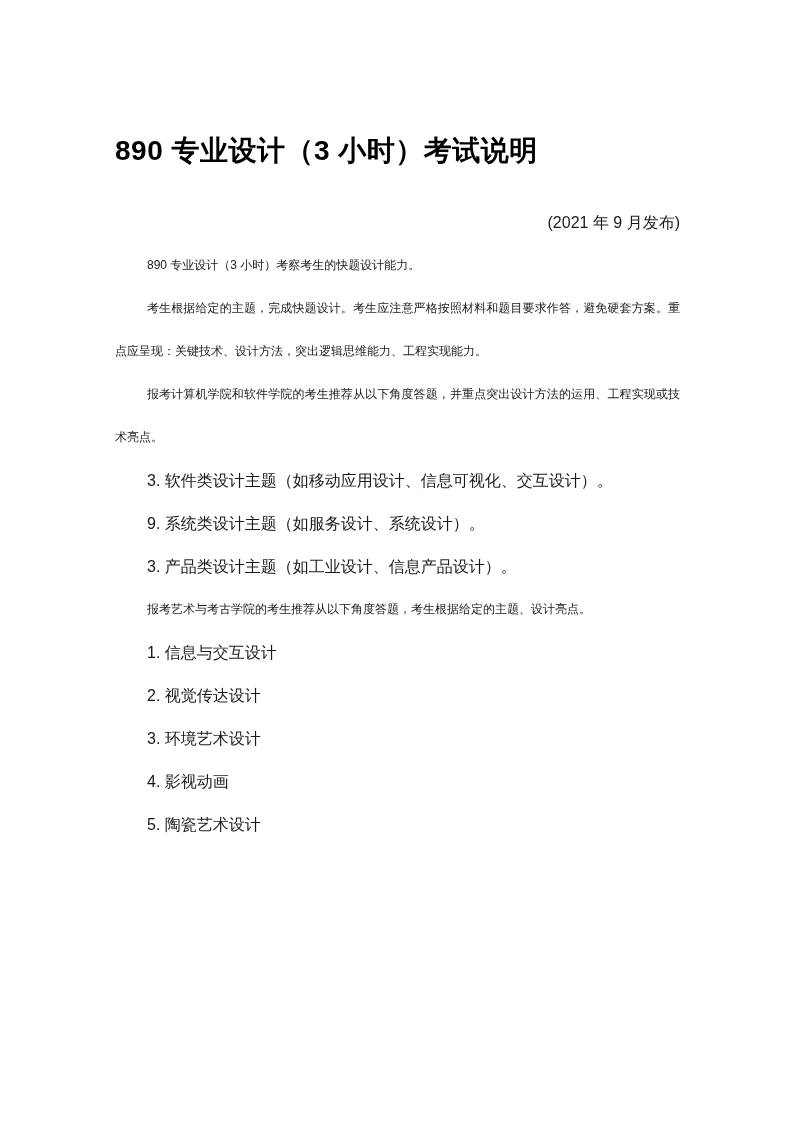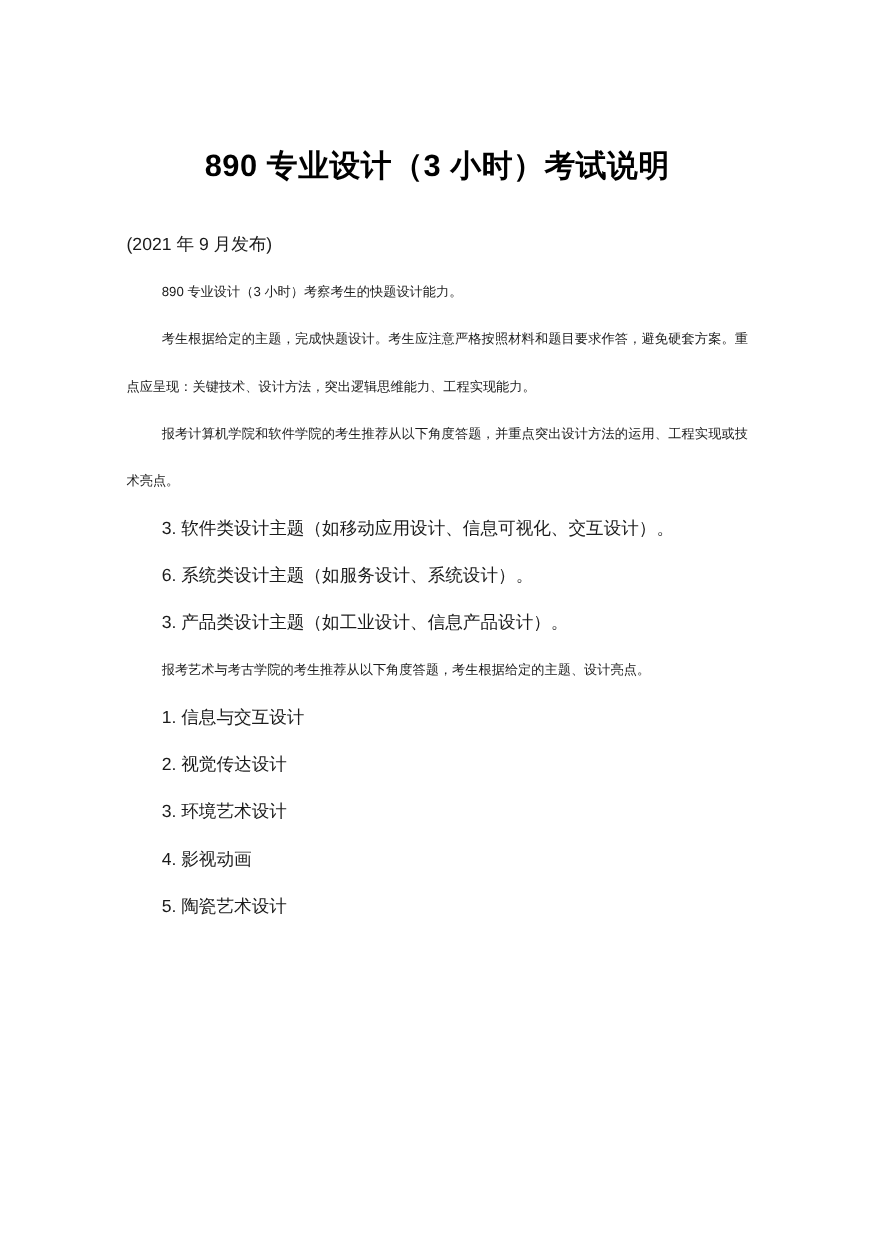--- a/index.html
+++ b/index.html
@@ -18,30 +18,29 @@
   }
   .content {
     padding: 0 114px 0 115px;
   }
   .doc-title {
     margin: 0;
     padding-top: 134px;
     font-size: 28px;
     line-height: 34px;
     font-weight: 700;
-    text-align: center;
     color: #000000;
     letter-spacing: 0.5px;
   }
   .doc-subtitle {
     margin: 44px 0 0 0;
     font-size: 16px;
     line-height: 22px;
     font-weight: 400;
-    text-align: left;
+    text-align: right;
     color: #1a1a1a;
   }
   .doc-body {
     margin-top: 10px;
   }
   .para {
     margin: 0;
     font-size: 12px;
     line-height: 43px;
     text-align: justify;
@@ -71,21 +70,21 @@
     <div class="doc-body">
 
       <p class="para">890 专业设计（3 小时）考察考生的快题设计能力。</p>
 
       <p class="para">考生根据给定的主题，完成快题设计。考生应注意严格按照材料和题目要求作答，避免硬套方案。重点应呈现：关键技术、设计方法，突出逻辑思维能力、工程实现能力。</p>
 
       <p class="para">报考计算机学院和软件学院的考生推荐从以下角度答题，并重点突出设计方法的运用、工程实现或技术亮点。</p>
 
       <p class="list-item">3. 软件类设计主题（如移动应用设计、信息可视化、交互设计）。</p>
 
-      <p class="list-item">6. 系统类设计主题（如服务设计、系统设计）。</p>
+      <p class="list-item">9. 系统类设计主题（如服务设计、系统设计）。</p>
 
       <p class="list-item">3. 产品类设计主题（如工业设计、信息产品设计）。</p>
 
       <p class="para">报考艺术与考古学院的考生推荐从以下角度答题，考生根据给定的主题、设计亮点。</p>
 
       <p class="list-item">1. 信息与交互设计</p>
 
       <p class="list-item">2. 视觉传达设计</p>
 
       <p class="list-item">3. 环境艺术设计</p>

